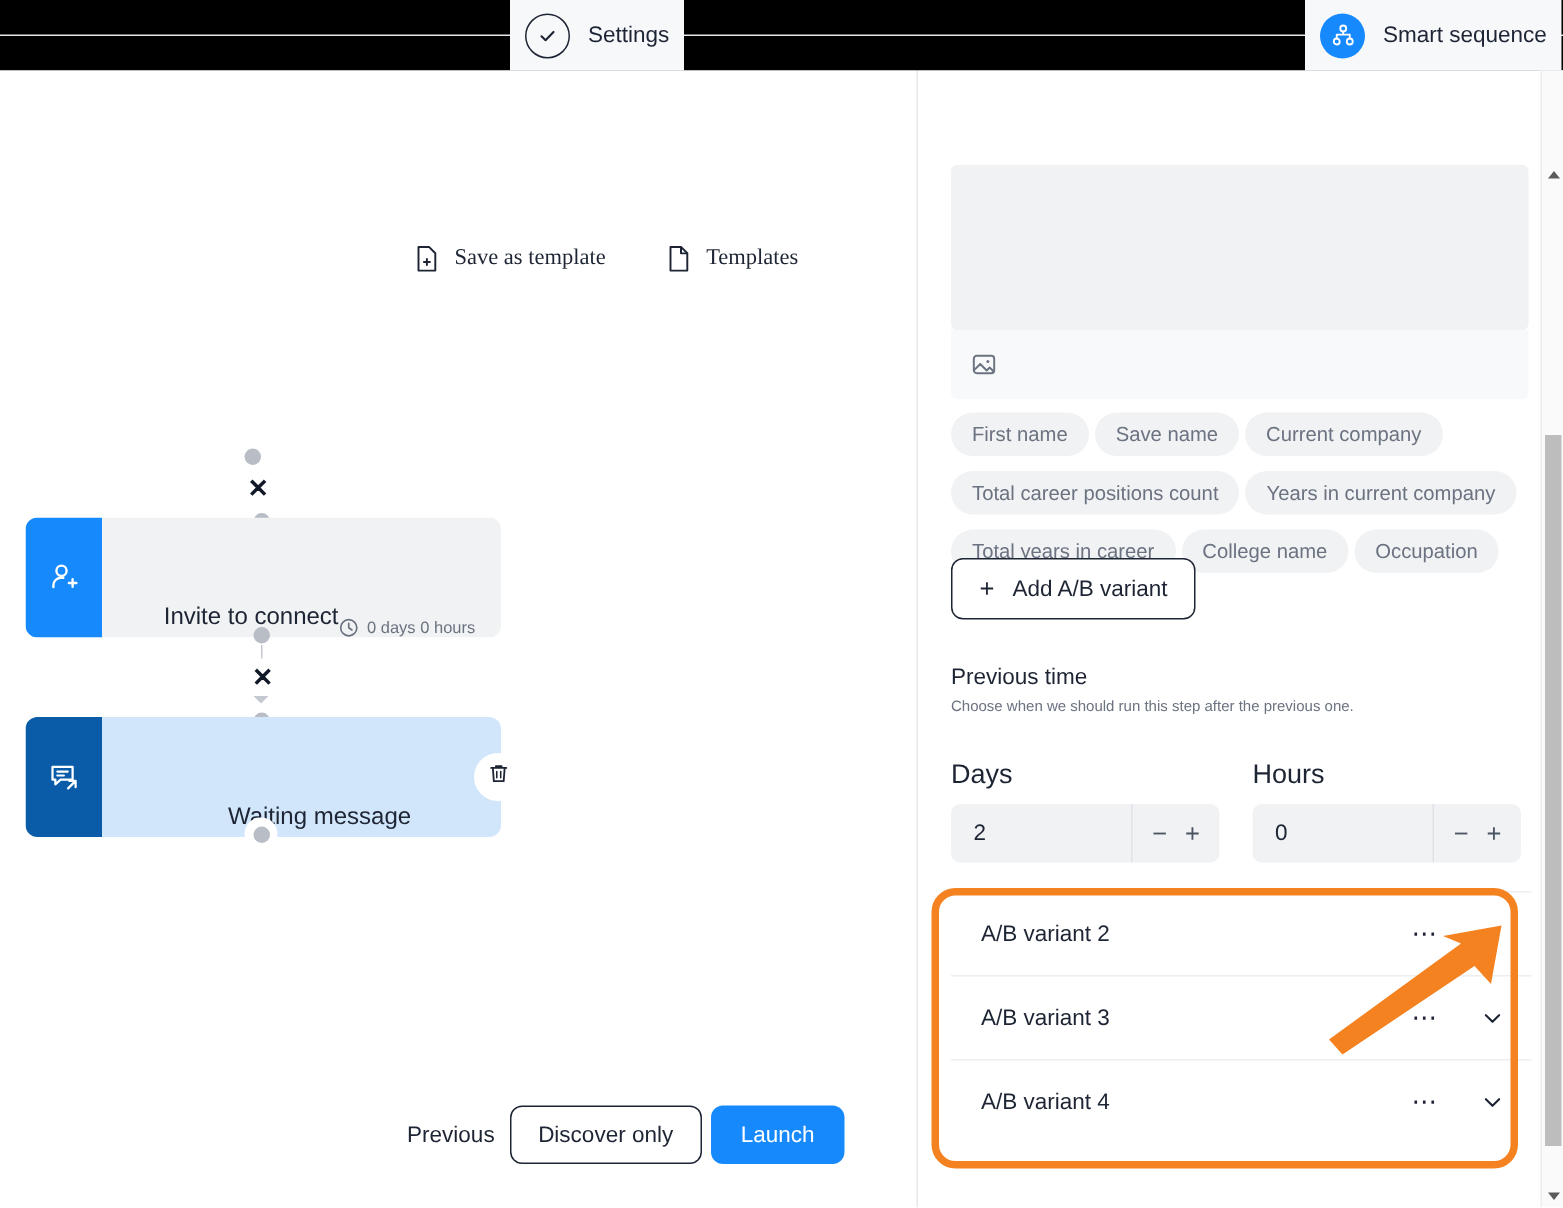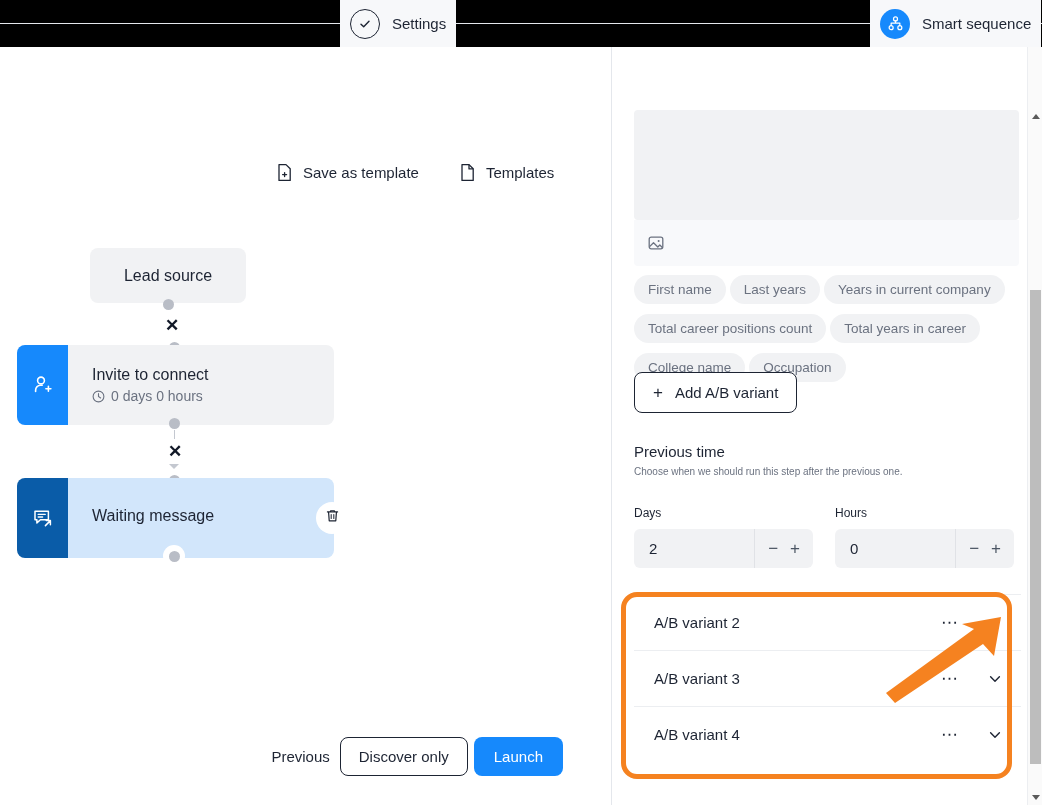--- a/index.html
+++ b/index.html
@@ -50,21 +50,21 @@
     background: #e4e7ec;
   }
   .panel {
     position: absolute; left: 612px; top: 47px; width: 430px; height: 758px;
     background: #ffffff; overflow: hidden;
   }
 
   
   .tpl-links {
     position: absolute; left: 276px; top: 116px;
-    display: flex; align-items: center; gap: 40px;
+    display: flex; align-items: center; gap: 40px; font-family: Liberation Serif, serif;
   }
   .tpl-link {
     display: flex; align-items: center; gap: 10px;
     font-size: 15px; color: #1d2433; cursor: pointer;
   }
   .tpl-ico { width: 17px; height: 19px; flex: 0 0 auto; display:block; }
 
   
   .flow { position: absolute; left: 0; top: 0; width: 611px; height: 758px; }
 
@@ -85,27 +85,28 @@
   .node-invite { top: 298px; }
   .node-msg { top: 431px; }
 
   .node-icon {
     width: 51px; flex: 0 0 auto;
     display: flex; align-items: center; justify-content: center;
   }
   .node-icon.blue { background: #1689fc; }
   .node-icon.dark { background: #0a5ca8; }
   .node-body {
-    flex: 1 1 auto; display: flex; flex-direction: column; justify-content: center;
+    flex: 1 1 auto; display: flex; flex-direction: row; justify-content: center;
     padding-left: 24px;
+    align-items: flex-end;
   }
   .node-body.grey { background: #f1f2f4; }
   .node-body.lightblue { background: #d2e6fb; }
   .node-title { font-size: 16px; font-weight: 500; color: #1d2433; margin-bottom: 4px; }
-  .node-sub { font-size: 14px; color: #6b7280; display: flex; align-items: center; gap: 6px; }
+  .node-sub { font-size: 11px; color: #6b7280; display: flex; align-items: center; gap: 6px; }
   .clock-ico { width: 13px; height: 13px; display: block; }
 
   .trash-btn {
     position: absolute; left: 316px; top: 455px;
     width: 32px; height: 32px; border-radius: 50%;
     background: #ffffff;
     display: flex; align-items: center; justify-content: center;
     cursor: pointer;
   }
 
@@ -185,21 +186,21 @@
     position: absolute; left: 22px; top: 396px;
     font-size: 15px; color: #1d2433; font-weight: 500;
   }
   .wait-desc {
     position: absolute; left: 22px; top: 419px;
     font-size: 10px; color: #6b7280;
   }
 
   .steppers { position: absolute; left: 22px; top: 459px; display: flex; gap: 22px; }
   .stepper-group { display: flex; flex-direction: column; }
-  .stepper-label { font-size: 12px; color: #1d2433; margin-bottom: 9px; }
+  .stepper-label { font-size: 18px; color: #1d2433; margin-bottom: 9px; }
   .stepper {
     width: 179px; height: 39px; background: #f1f2f4; border-radius: 6px;
     display: flex; align-items: center;
   }
   .stepper-val {
     flex: 1 1 auto; padding-left: 15px; font-size: 15px; color: #1d2433;
   }
   .stepper-ctrl {
     border-left: 1px solid #e0e2e6; height: 100%;
     display: flex; align-items: center; gap: 12px; padding: 0 13px;
@@ -294,23 +295,20 @@
           <path d="M3 1.6h7l4.2 4.2v11.6H3z" stroke="#1d2433" stroke-width="1.3" stroke-linejoin="round"></path>
           <path d="M10 1.6v4.3h4.2" stroke="#1d2433" stroke-width="1.3" stroke-linejoin="round"></path>
         </svg>
       </span>
       <span>Templates</span>
     </div>
   </div>
 
   <div class="flow">
 
-    <div class="node node-lead">
-      <span class="title">Lead source</span>
-    </div>
 
     <div class="cdot" style="left:163px; top:252px;"></div>
     <div class="xmark" style="left:165px; top:270px;">✕</div>
     <div class="cdot" style="left:169px; top:295px;"></div>
 
     <div class="node node-step node-invite">
       <div class="node-icon blue">
         <svg width="24" height="24" viewBox="0 0 24 24" fill="none">
           <circle cx="10" cy="7.5" r="3.4" stroke="#ffffff" stroke-width="1.6"></circle>
           <path d="M4.6 18.4v-1.2a5 5 0 0 1 5-5h1.6" stroke="#ffffff" stroke-width="1.6" stroke-linecap="round"></path>
@@ -386,23 +384,24 @@
       <svg width="18" height="18" viewBox="0 0 18 18" fill="none">
         <rect x="2.2" y="3.2" width="13.6" height="11.6" rx="2" stroke="#6b7280" stroke-width="1.3"></rect>
         <circle cx="11.6" cy="7" r="1" fill="#6b7280"></circle>
         <path d="M2.6 12.6l3.9-3.9 4.3 4.3 2-2 2.8 2.8" stroke="#6b7280" stroke-width="1.3" stroke-linejoin="round"></path>
       </svg>
     </span>
   </div>
 
   <div class="chips">
     <span class="chip">First name</span>
-    <span class="chip">Last years</span>
+    <span class="chip">Save name</span>
+    <span class="chip">Current company</span>
+    <span class="chip">Total career positions count</span>
     <span class="chip">Years in current company</span>
-    <span class="chip">Total career positions count</span>
     <span class="chip">Total years in career</span>
     <span class="chip">College name</span>
     <span class="chip">Occupation</span>
   </div>
 
   <div class="add-variant">
     <span class="plus-ico">+</span>
     <span>Add A/B variant</span>
   </div>
 

